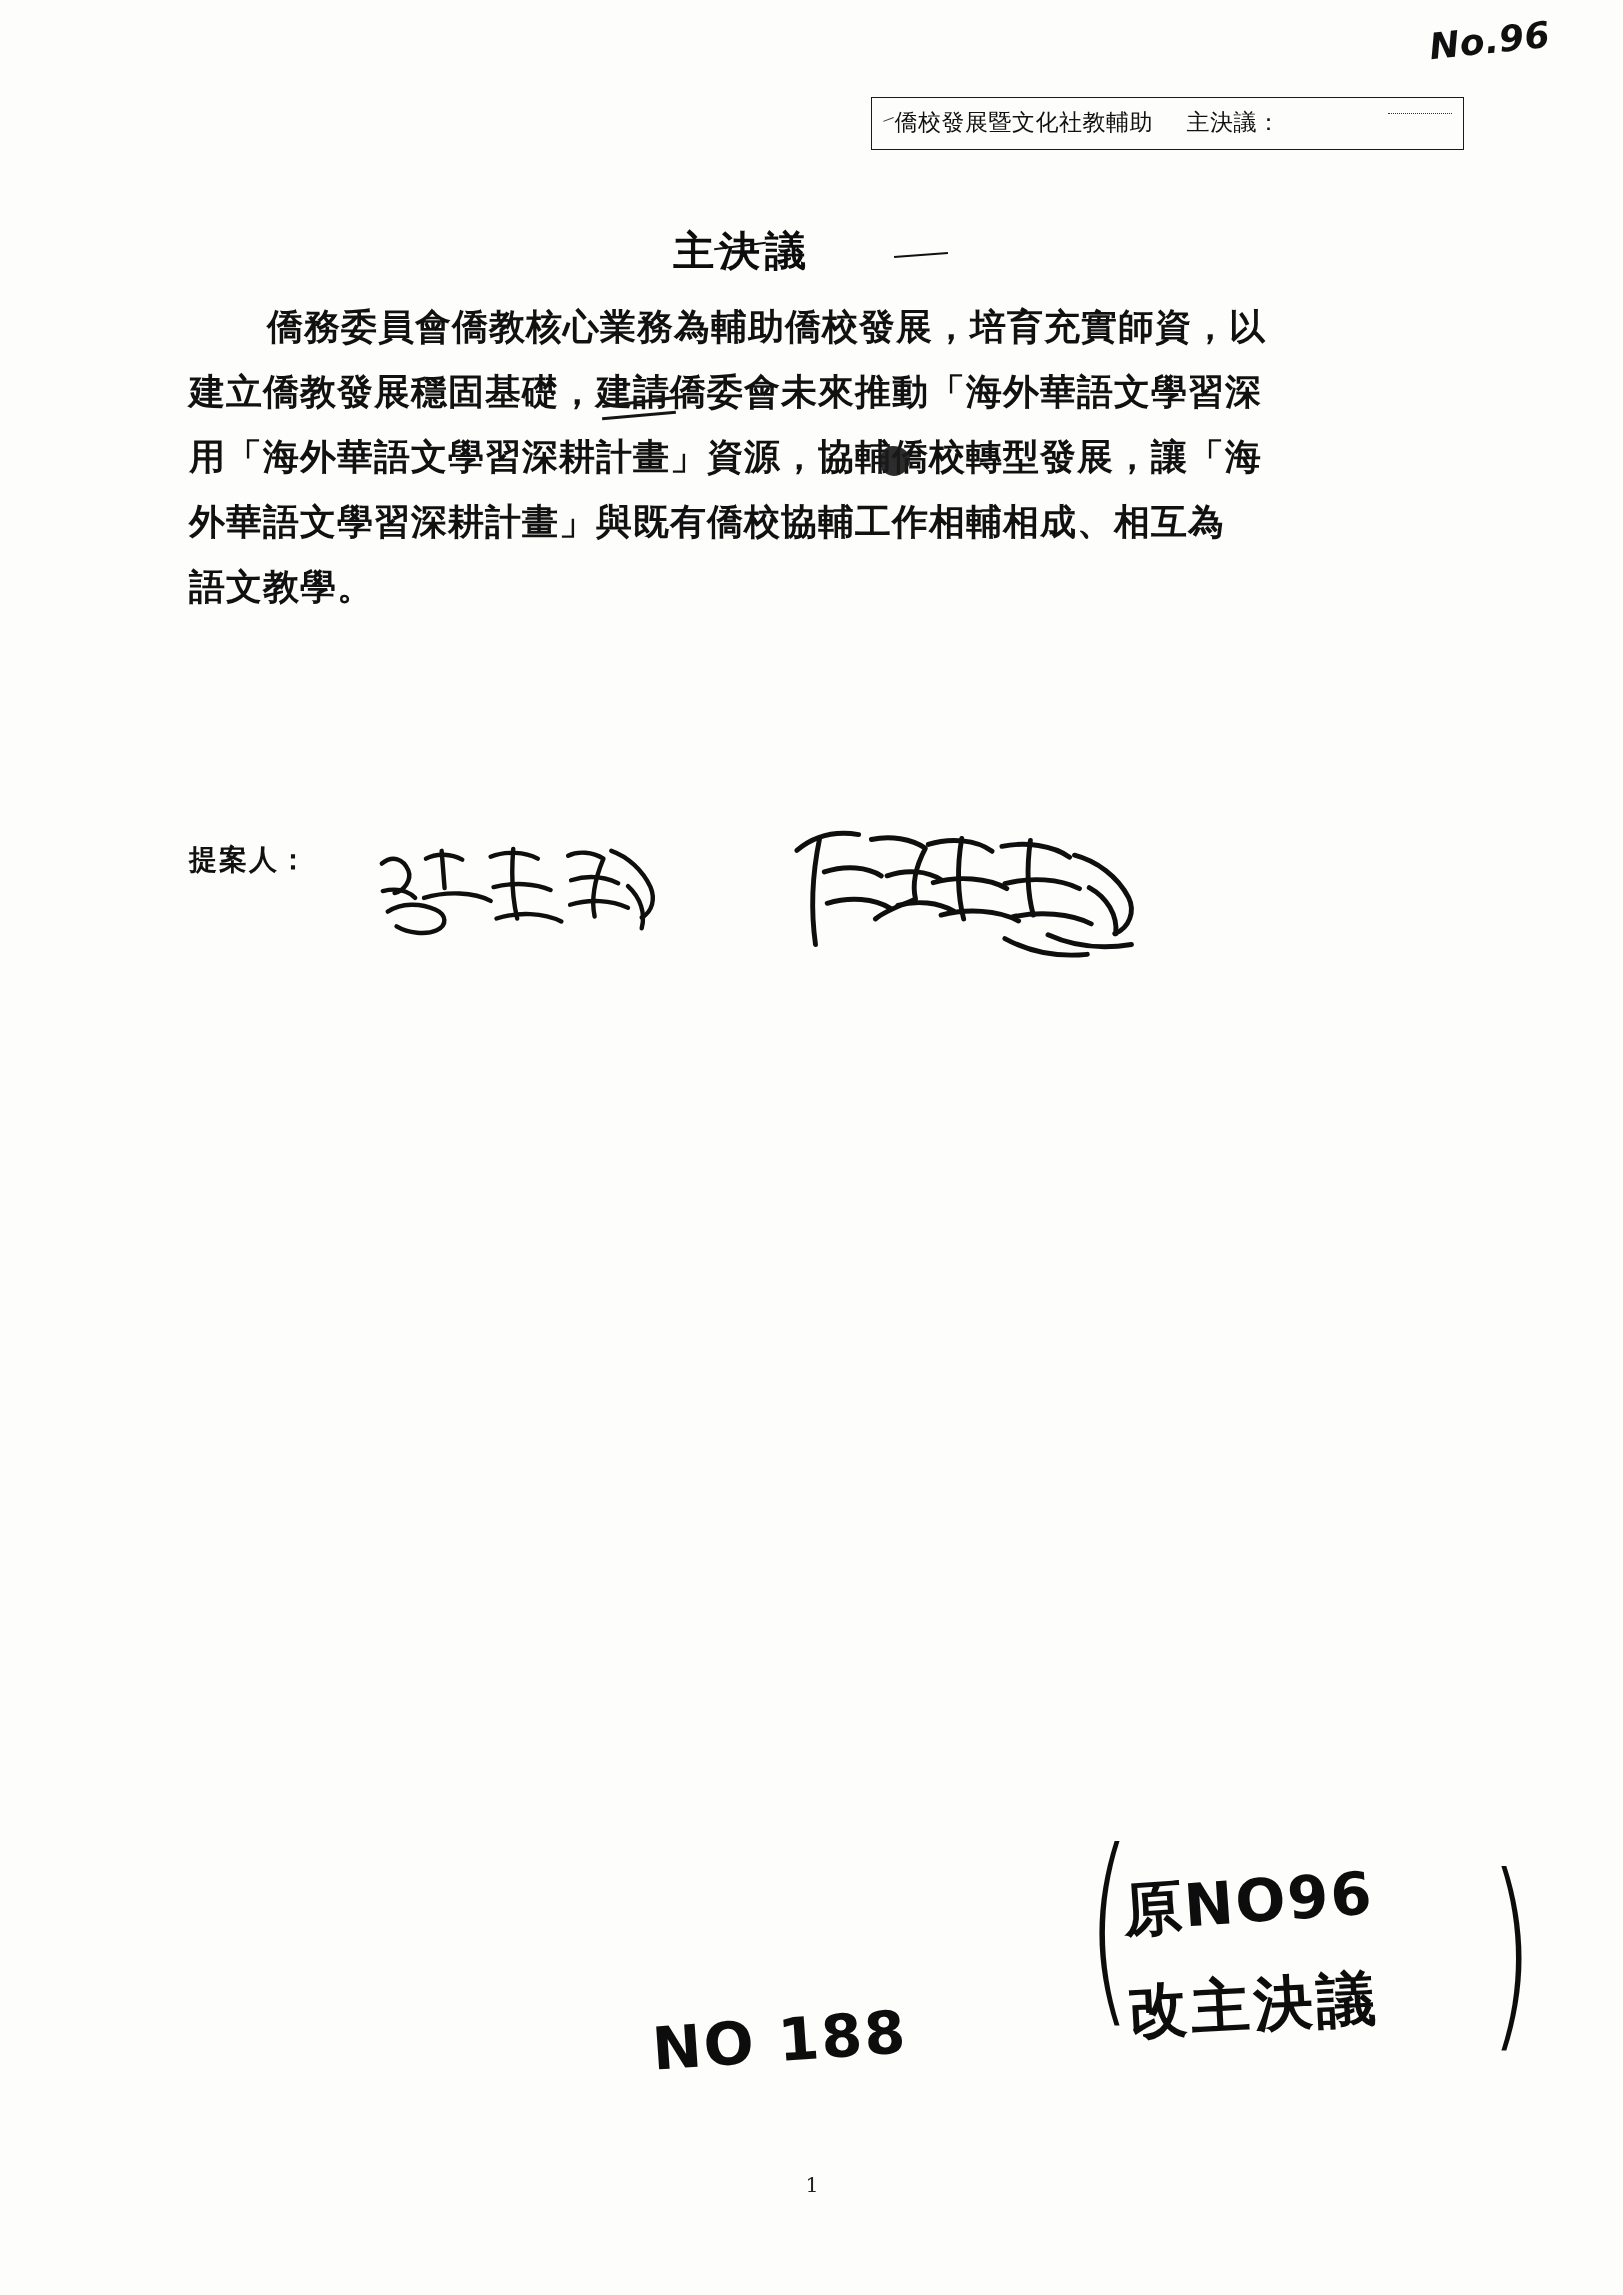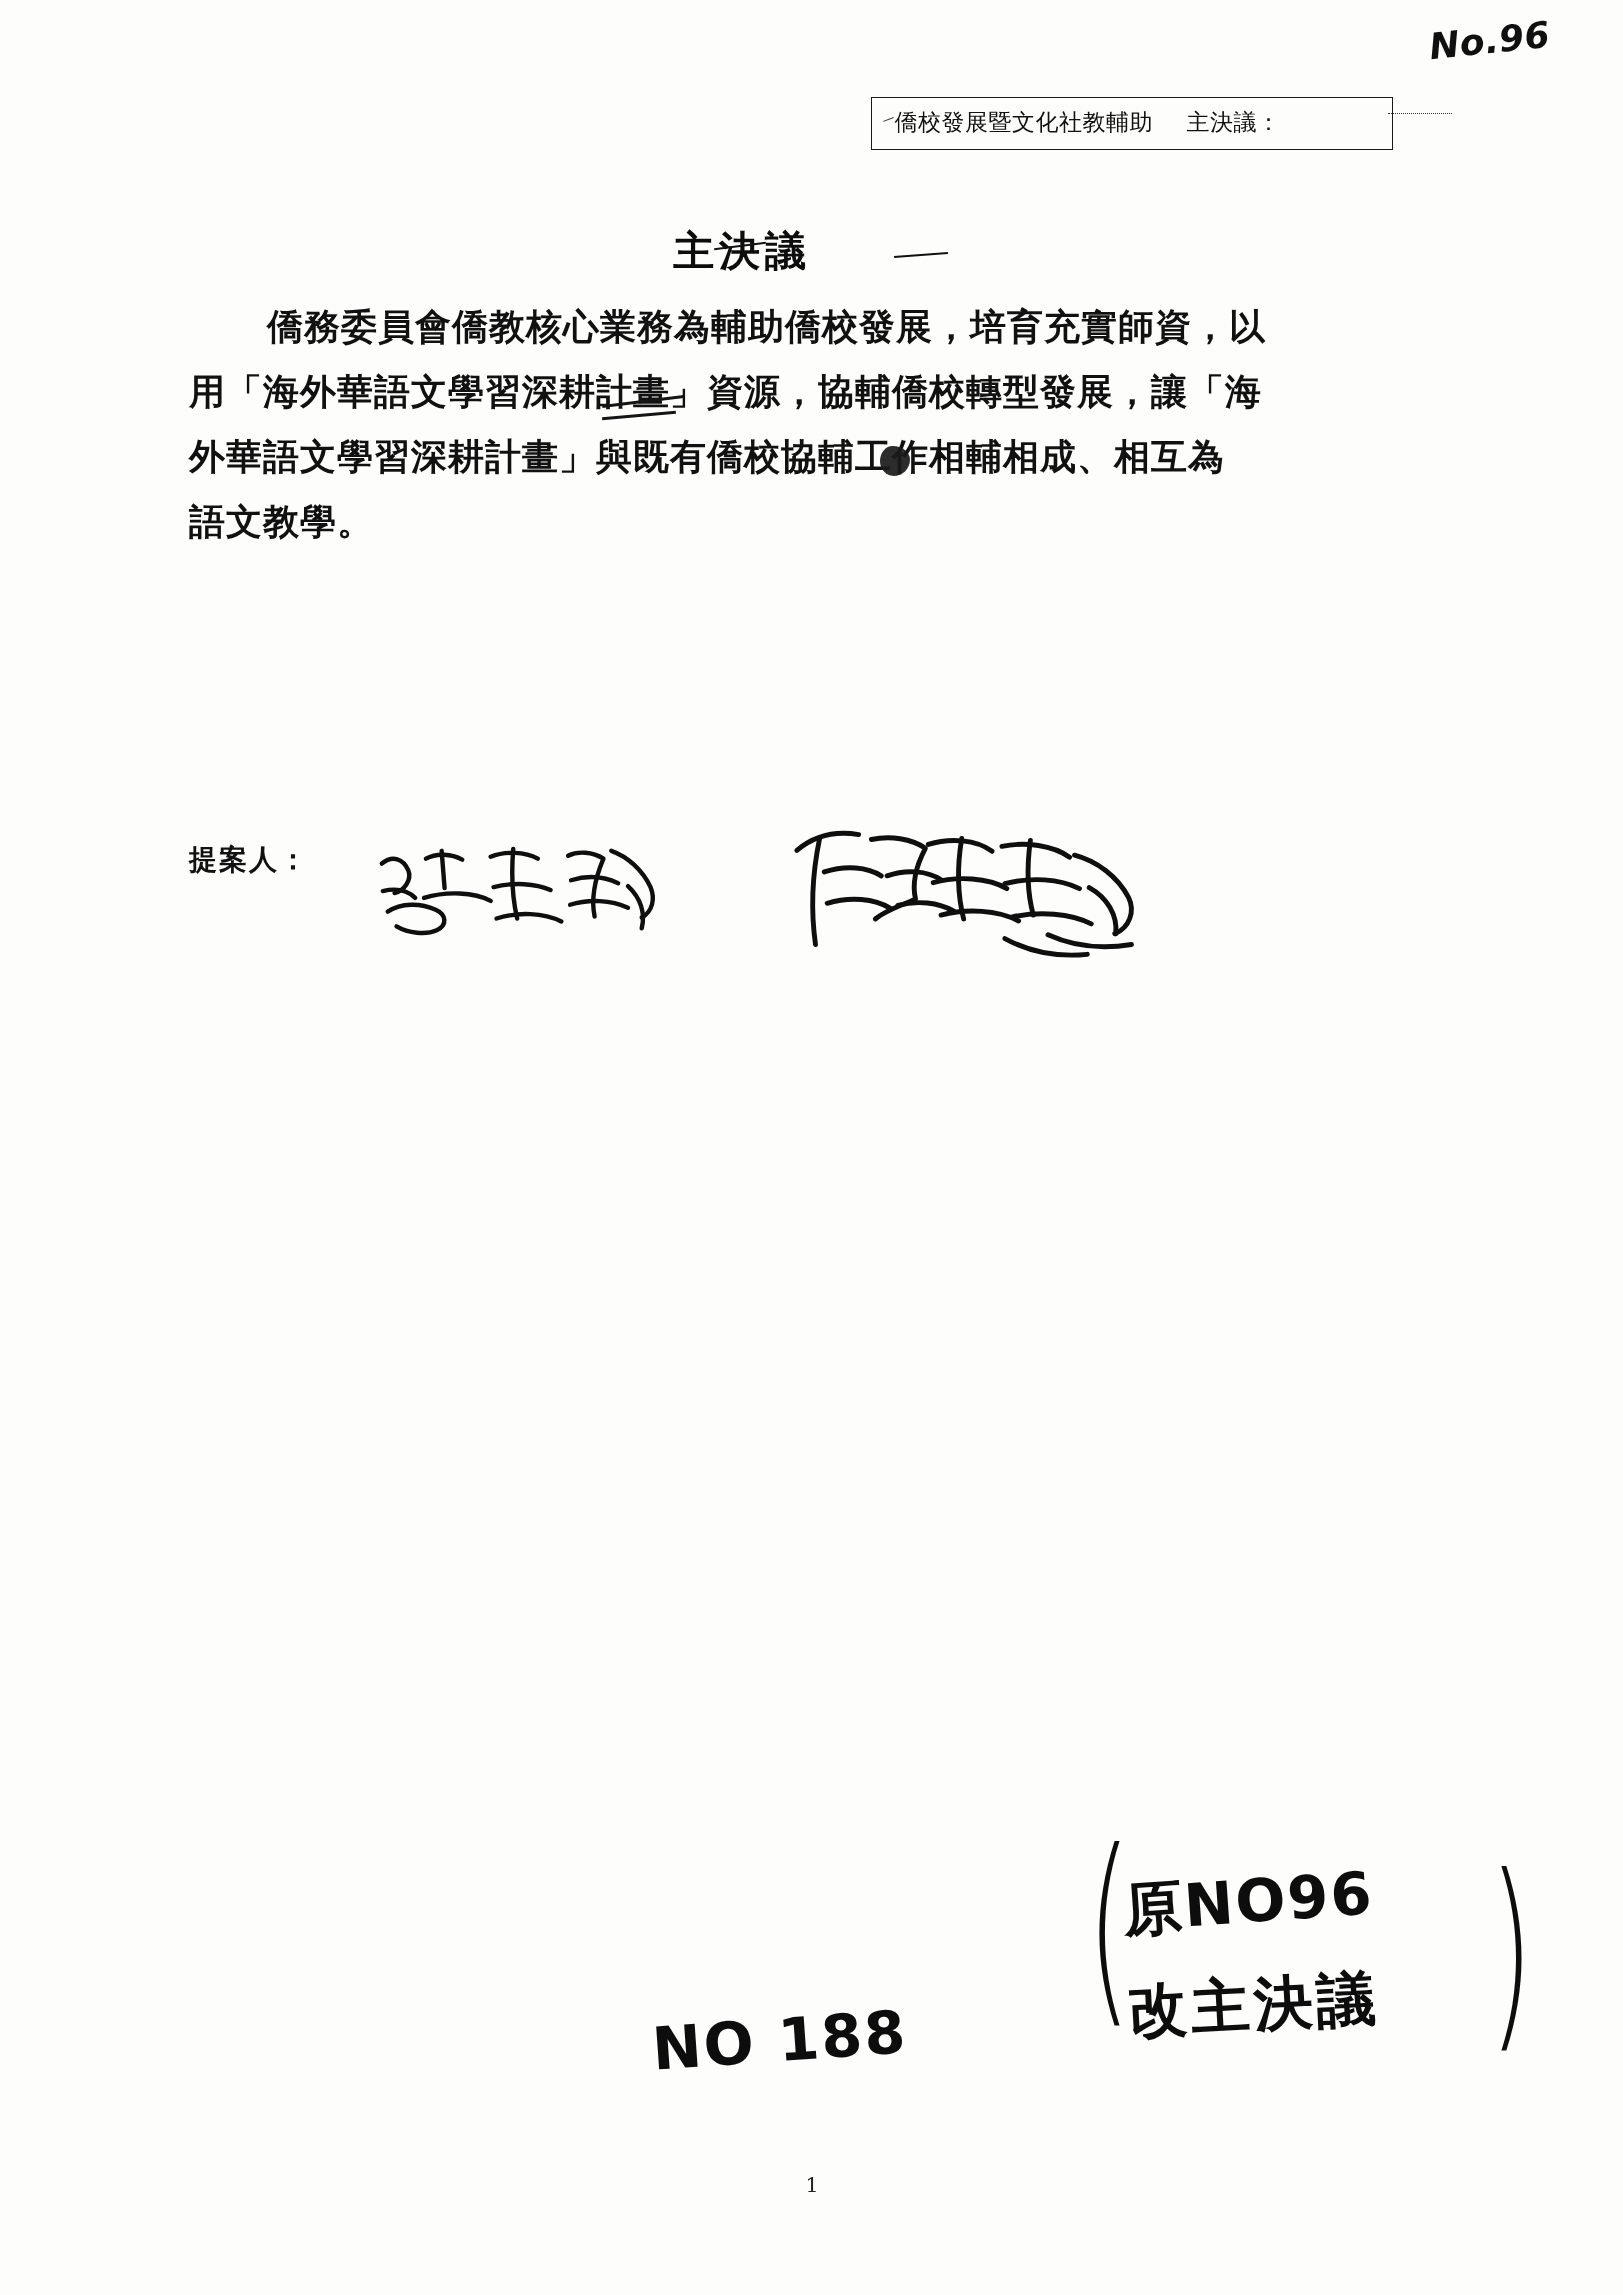--- a/index.html
+++ b/index.html
@@ -49,21 +49,21 @@
     color: #101010;
     transform: rotate(-6deg);
     letter-spacing: 0.5px;
   }
 
   
   .header-box {
     position: absolute;
     top: 97px;
     left: 871px;
-    width: 522px;
+    width: 593px;
     height: 53px;
     border: 1.5px solid #1a1a1a;
     box-sizing: border-box;
   }
   .header-box-text {
     position: absolute;
     top: 8.8px;
     left: 22.6px;
     font-family: "DejaVu Sans", sans-serif;
     font-size: 23px;
@@ -278,20 +278,21 @@
     <div class="header-box-trail"></div>
   </div>
   <div class="header-tick"></div>
 
   <div class="doc-title">主決議</div>
   <div class="title-strike-left"></div>
   <div class="title-strike-right"></div>
 
   <div class="body-block">
     <div class="body-line indent">僑務委員會僑教核心業務為輔助僑校發展，培育充實師資，以</div>
+    <div class="body-line">建立僑教發展穩固基礎，建請僑委會未來推動「海外華語文學習深</div>
     <div class="body-line">用「海外華語文學習深耕計畫」資源，協輔僑校轉型發展，讓「海</div>
     <div class="body-line">外華語文學習深耕計畫」與既有僑校協輔工作相輔相成、相互為</div>
     <div class="body-line">語文教學。</div>
   </div>
 
   <div class="strike-mark">
     <span></span>
       <span></span>
   </div>
   <div class="ink-blob"></div>

